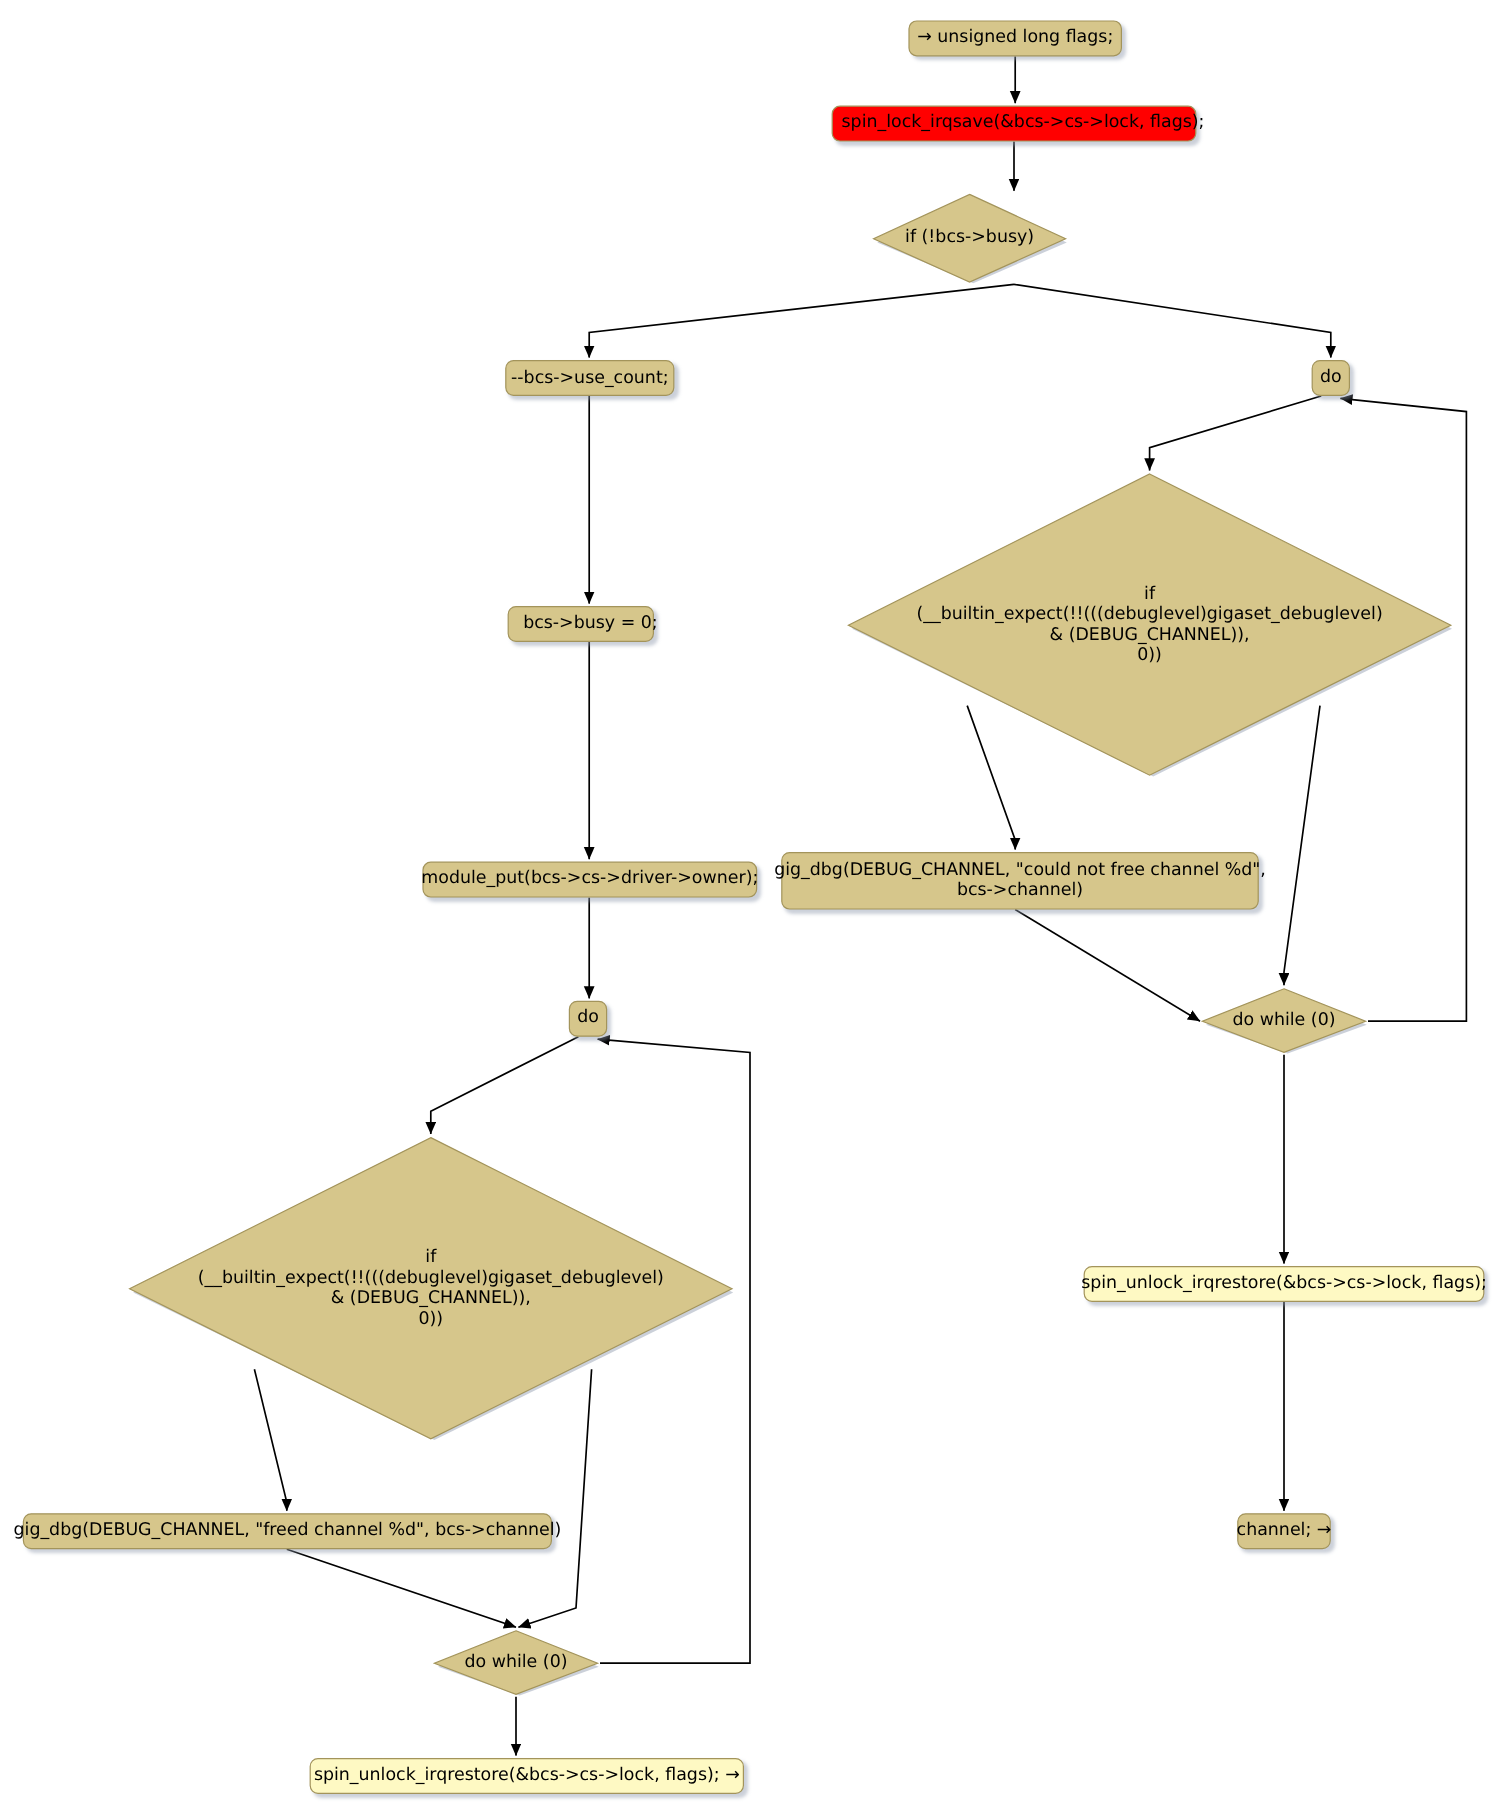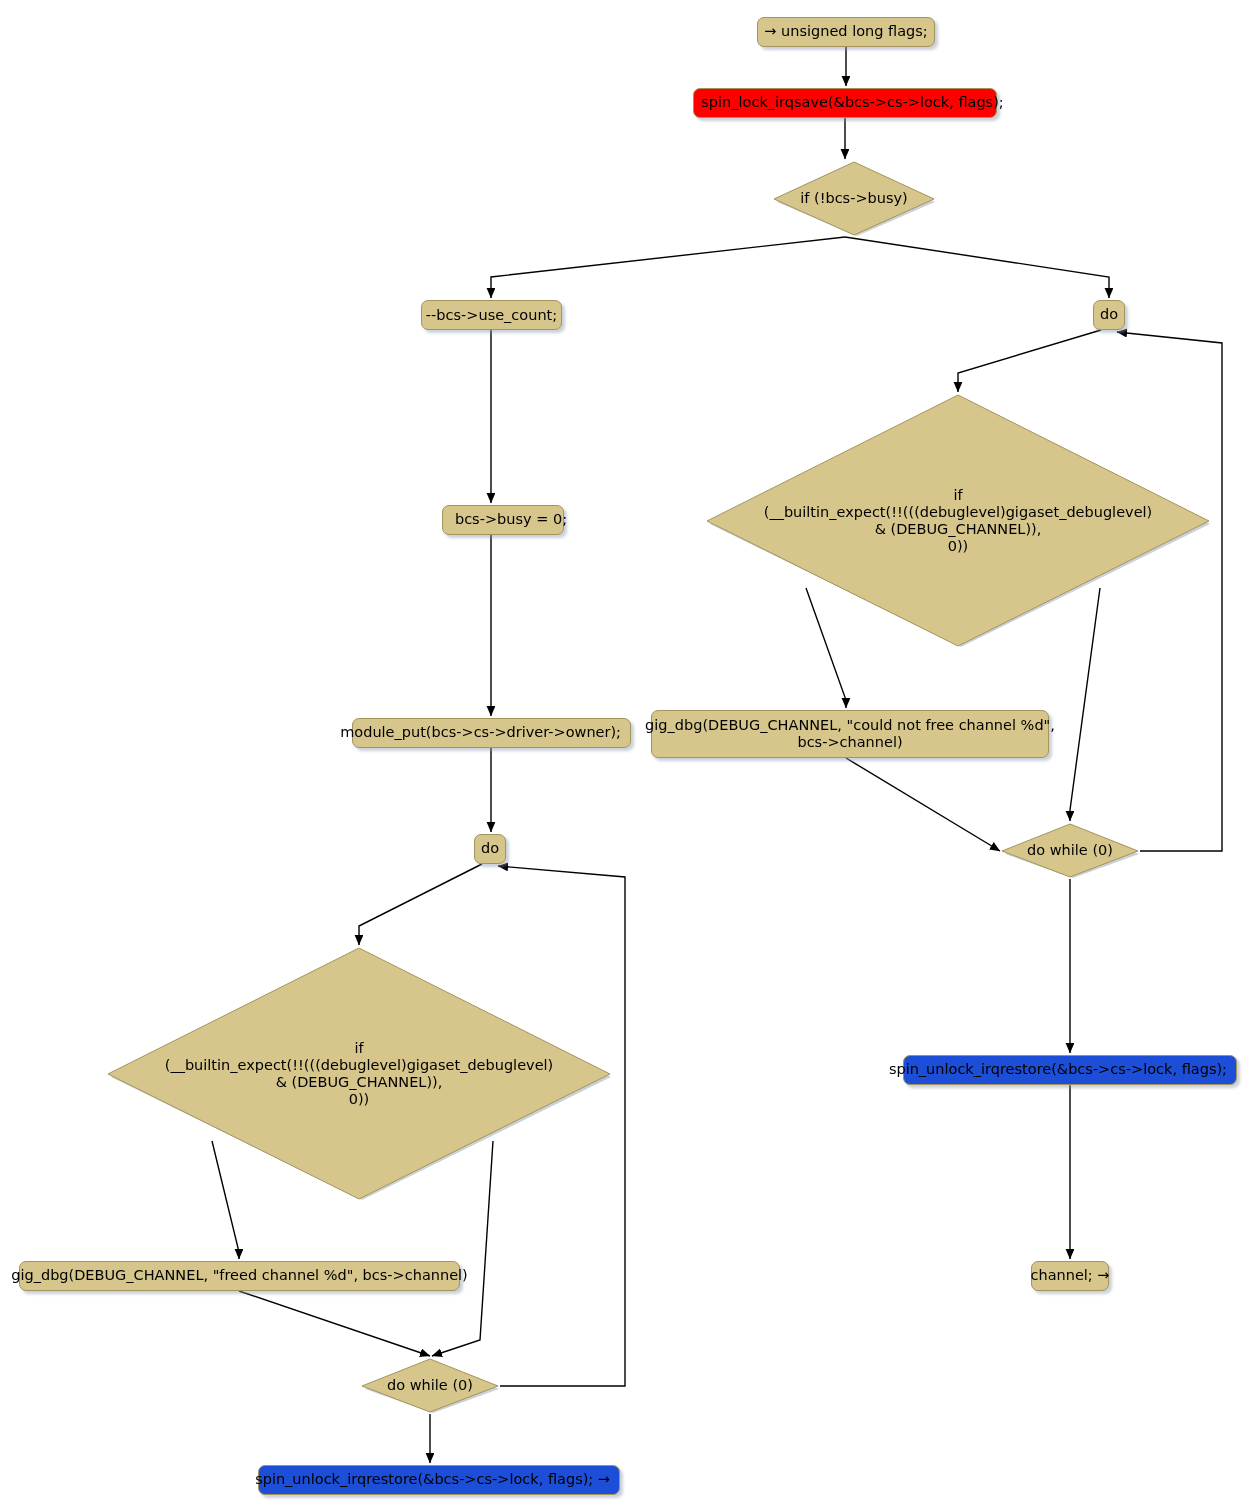--- a/index.html
+++ b/index.html
@@ -43,23 +43,22 @@
     background: #D6C68B;
     box-shadow: 3px 3px 3px rgba(140,150,170,0.45);
     font-size: 14.5px;
     padding: 5px 9px;
   }
   .rect.red {
     background: #FF0000;
     border-color: #A3945B;
   }
   .rect.green {
-    background: #1d4ed8;
+    background: #fef9c3;
     border-color: #A3945B;
-    justify-content: flex-end;
   }
   
   .diamond {
     background: transparent;
     border: none;
     box-shadow: none;
     font-size: 14.5px;
   }
   .diamond .dshape {
     position: absolute;
@@ -103,35 +102,35 @@
         <polyline points="239,1291 430,1356" fill="none" stroke="#000000" stroke-width="1.4" marker-end="url(#arrowhead)"></polyline>
         <polyline points="500,1386 625,1386 625,877 498,866" fill="none" stroke="#000000" stroke-width="1.4" marker-end="url(#arrowhead)"></polyline>
         <polyline points="1070,879 1070,1053" fill="none" stroke="#000000" stroke-width="1.4" marker-end="url(#arrowhead)"></polyline>
         <polyline points="1070,1085 1070,1259" fill="none" stroke="#000000" stroke-width="1.4" marker-end="url(#arrowhead)"></polyline>
         <polyline points="430,1414 430,1463" fill="none" stroke="#000000" stroke-width="1.4" marker-end="url(#arrowhead)"></polyline>
       </g>
   </svg>
   <div id="node-layer">
       <div class="node rect" style="left: 757px; top: 17px; width: 178px; height: 30px;"><span>→ unsigned long flags;</span></div>
       <div class="node rect red" style="left: 693px; top: 88px; width: 304px; height: 30px; padding-left: 24px;"><span>spin_lock_irqsave(&amp;bcs-&gt;cs-&gt;lock, flags);</span></div>
-      <div class="node diamond" style="left: 772px; top: 161px; width: 164px; height: 76px;"><svg class="dshape" viewBox="0 0 164 76" preserveAspectRatio="none">
+      <div class="node diamond" style="left: 726px; top: 161px; width: 164px; height: 76px;"><svg class="dshape" viewBox="0 0 164 76" preserveAspectRatio="none">
           <polygon points="85,5 163,41 85,75 5,41" fill="rgba(140,150,170,0.45)"></polygon>
           <polygon points="82,1 162,38 82,74 2,38" fill="#D6C68B" stroke="#A3945B" stroke-width="1"></polygon>
         </svg><span class="dlabel">if (!bcs-&gt;busy)</span></div>
       <div class="node rect" style="left: 421px; top: 300px; width: 141px; height: 30px; align-items: flex-end;"><span>--bcs-&gt;use_count;</span></div>
       <div class="node rect" style="left: 1093px; top: 300px; width: 32px; height: 30px;"><span>do</span></div>
       <div class="node diamond" style="left: 705px; top: 394px; width: 506px; height: 254px;"><svg class="dshape" viewBox="0 0 506 254" preserveAspectRatio="none">
           <polygon points="256,5 505,130 256,253 5,130" fill="rgba(140,150,170,0.45)"></polygon>
           <polygon points="253,1 504,127 253,252 2,127" fill="#D6C68B" stroke="#A3945B" stroke-width="1"></polygon>
         </svg><span class="dlabel">if
 (__builtin_expect(!!(((debuglevel)gigaset_debuglevel)
 &amp; (DEBUG_CHANNEL)),
 0))</span></div>
-      <div class="node rect" style="left: 442px; top: 505px; width: 122px; height: 30px; padding-left: 25px;"><span>bcs-&gt;busy = 0;</span></div>
-      <div class="node rect" style="left: 352px; top: 718px; width: 279px; height: 30px; justify-content: flex-end;"><span>module_put(bcs-&gt;cs-&gt;driver-&gt;owner);</span></div>
+      <div class="node rect" style="left: 423px; top: 505px; width: 122px; height: 30px; padding-left: 25px;"><span>bcs-&gt;busy = 0;</span></div>
+      <div class="node rect" style="left: 352px; top: 718px; width: 279px; height: 30px;"><span>module_put(bcs-&gt;cs-&gt;driver-&gt;owner);</span></div>
       <div class="node rect" style="left: 651px; top: 710px; width: 398px; height: 48px;"><span>gig_dbg(DEBUG_CHANNEL, "could not free channel %d",
 bcs-&gt;channel)</span></div>
       <div class="node rect" style="left: 474px; top: 834px; width: 32px; height: 30px;"><span>do</span></div>
       <div class="node diamond" style="left: 1000px; top: 823px; width: 140px; height: 56px;"><svg class="dshape" viewBox="0 0 140 56" preserveAspectRatio="none">
           <polygon points="73,5 139,31 73,55 5,31" fill="rgba(140,150,170,0.45)"></polygon>
           <polygon points="70,1 138,28 70,54 2,28" fill="#D6C68B" stroke="#A3945B" stroke-width="1"></polygon>
         </svg><span class="dlabel">do while (0)</span></div>
       <div class="node diamond" style="left: 106px; top: 947px; width: 506px; height: 254px;"><svg class="dshape" viewBox="0 0 506 254" preserveAspectRatio="none">
           <polygon points="256,5 505,130 256,253 5,130" fill="rgba(140,150,170,0.45)"></polygon>
           <polygon points="253,1 504,127 253,252 2,127" fill="#D6C68B" stroke="#A3945B" stroke-width="1"></polygon>

